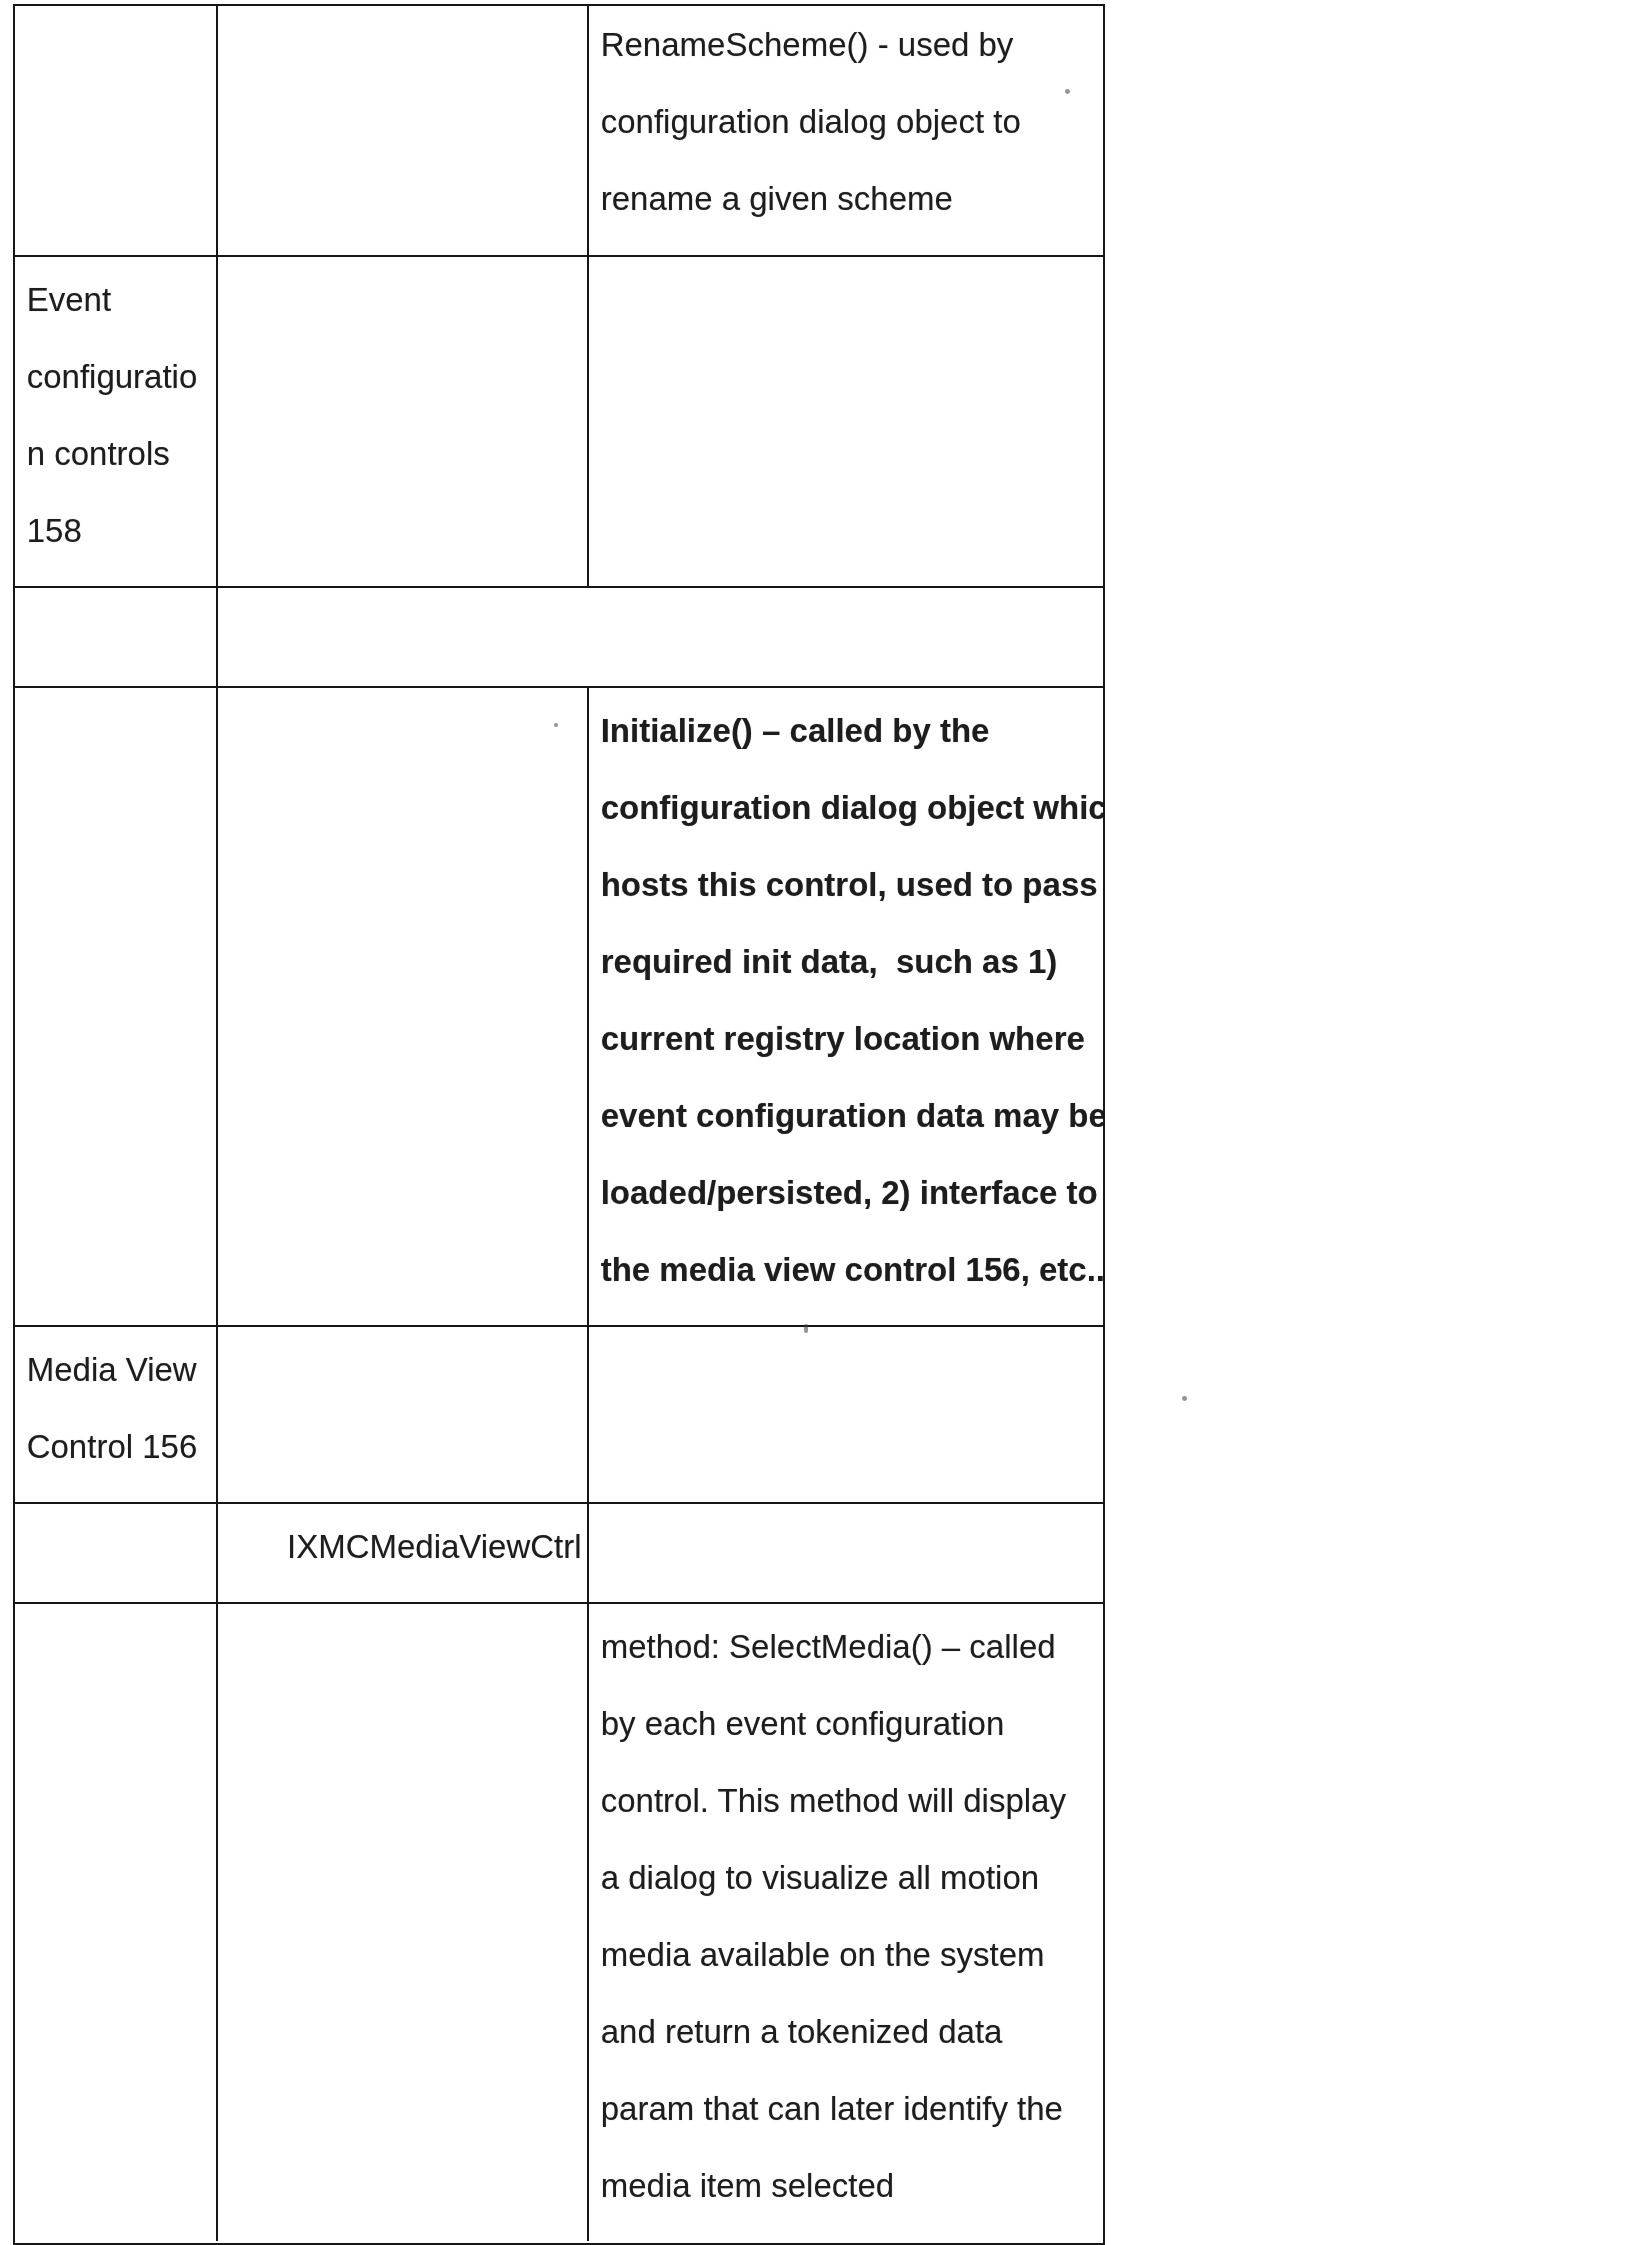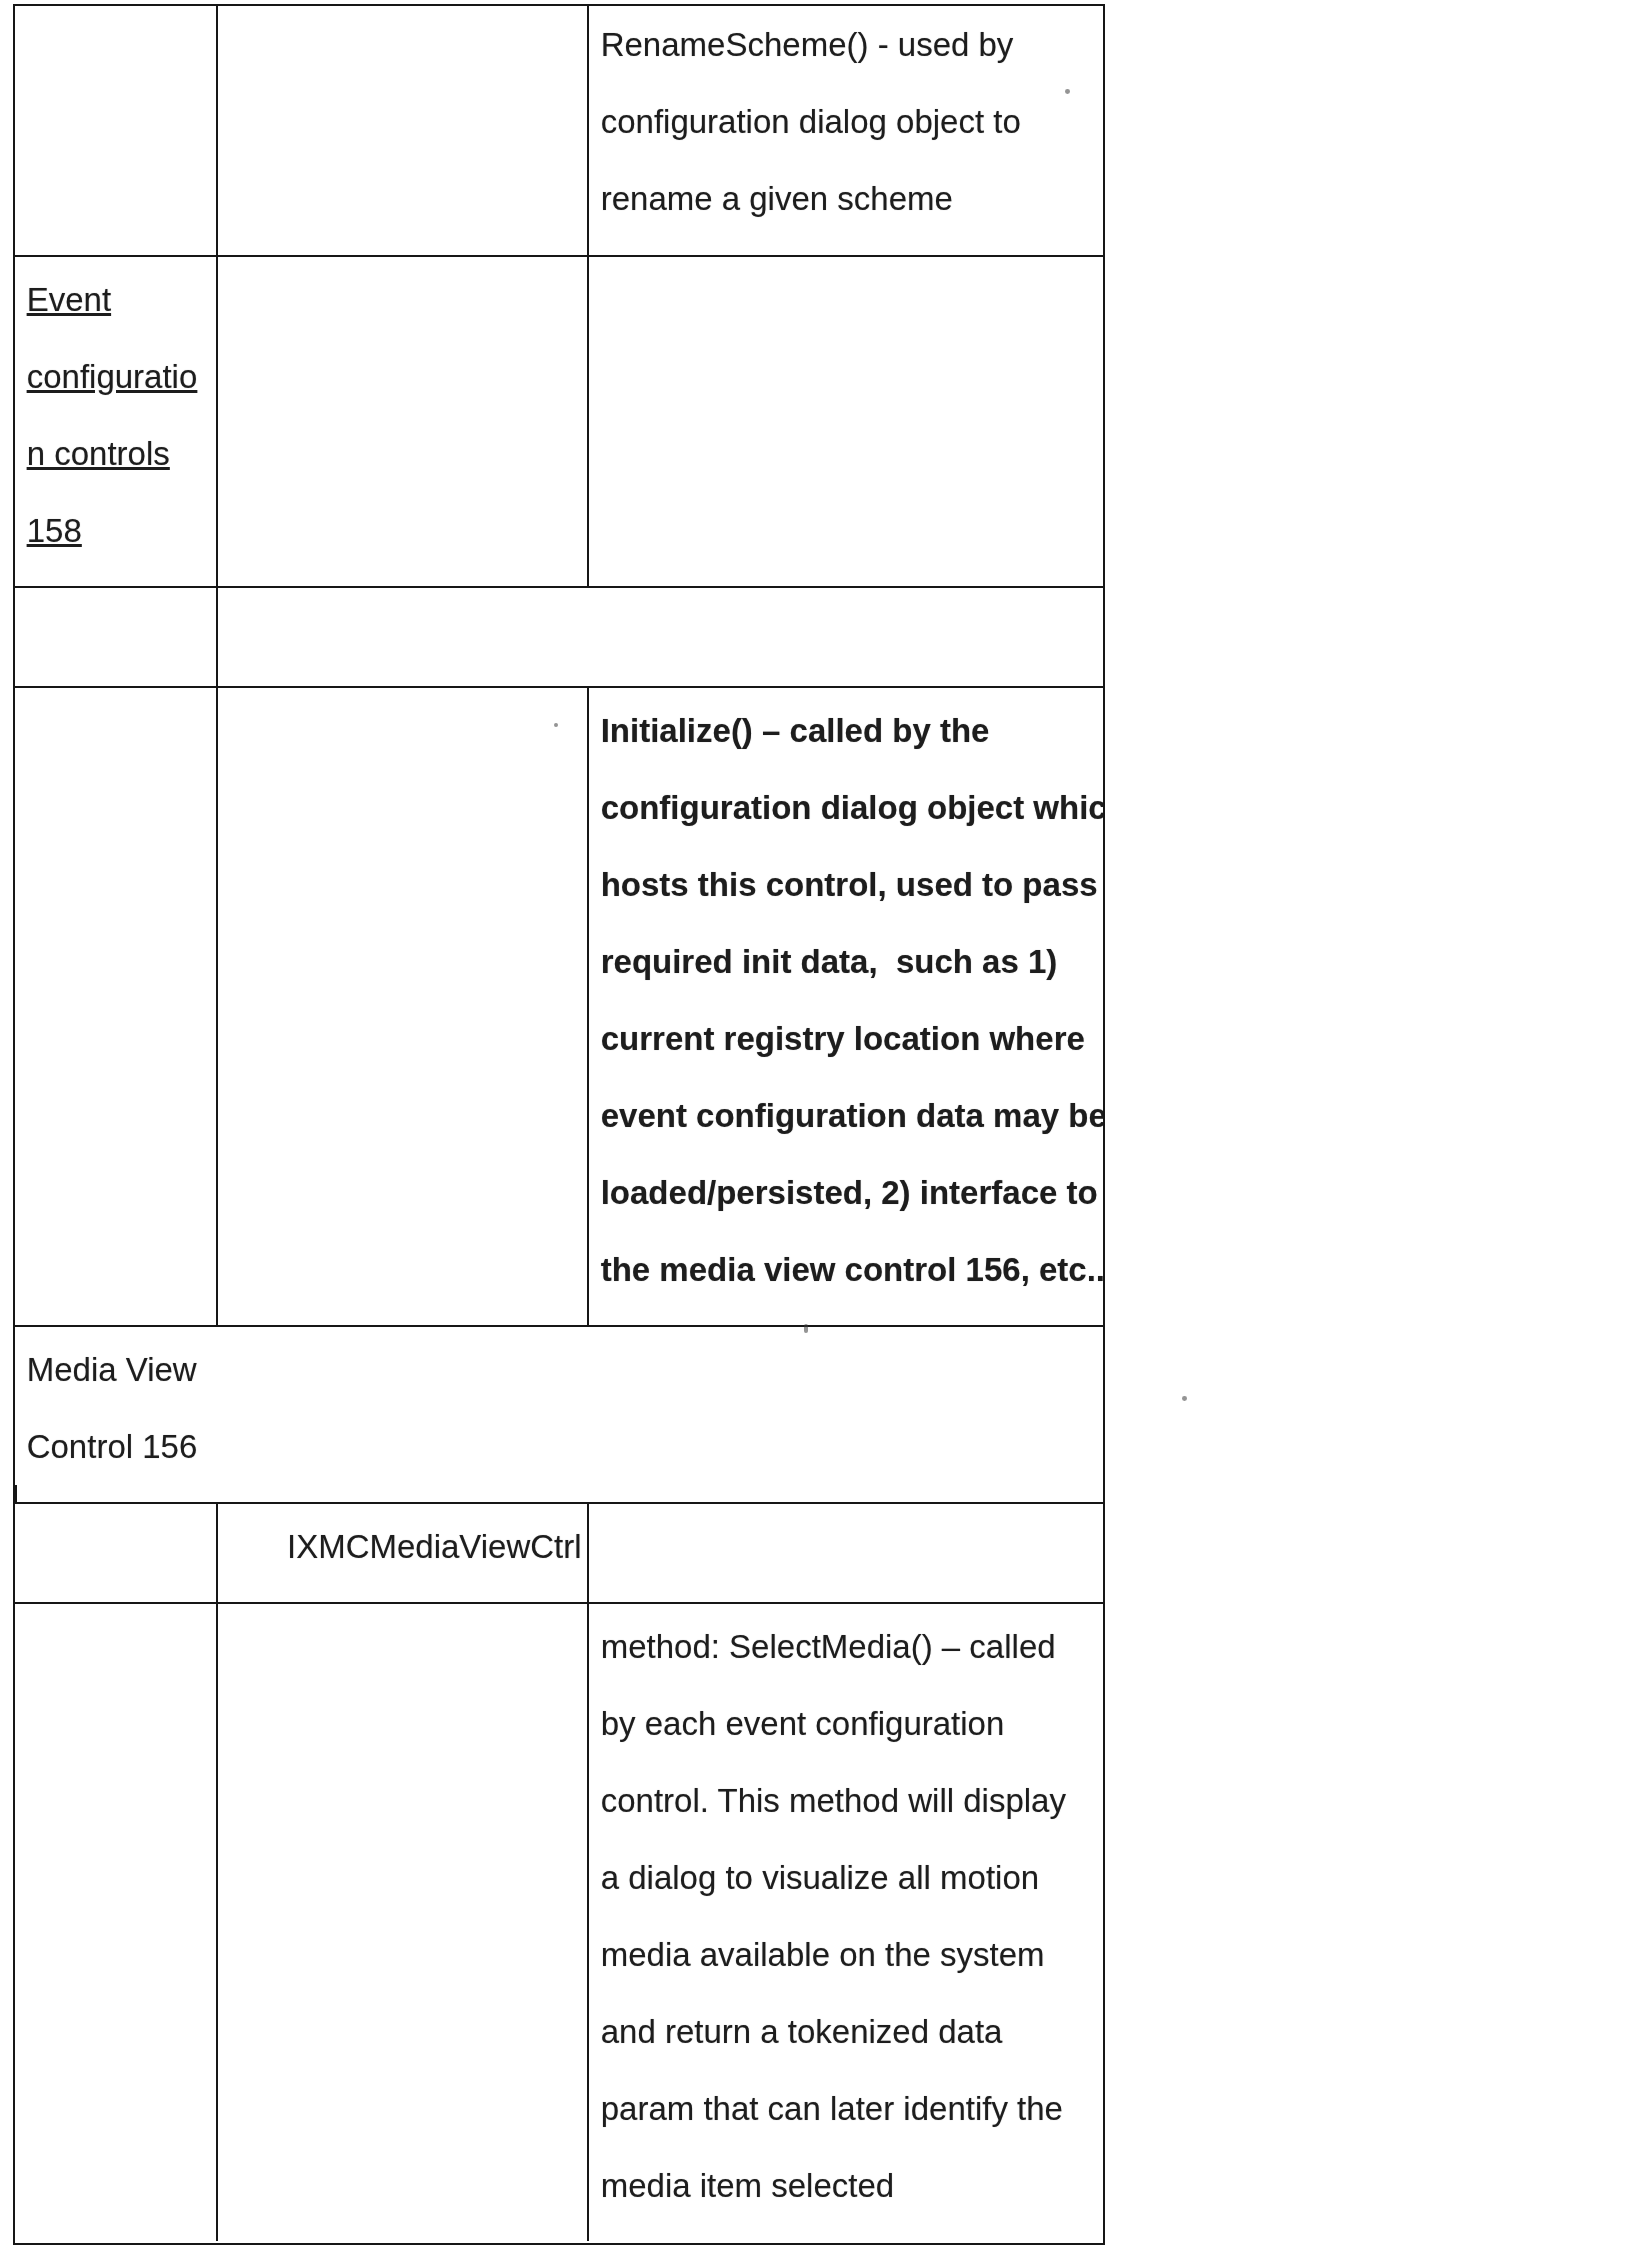--- a/index.html
+++ b/index.html
@@ -35,24 +35,24 @@
     padding: 3.8px 5.7px 0 11.4px;
     overflow: hidden;
     text-shadow: 0 0 1px rgba(25,25,25,0.35);
   }
   .c1 { width: 201px; }
   .c2 { width: 371px; border-left: 2.9px solid #161616; }
   .c3 { flex: 1; border-left: 2.9px solid #161616; }
 
   .r1 { height: 249px; }
   .r1 .cell { padding-top: 0; }
-  .r2 { height: 331px; text-decoration: underline; }
+  .r2 { height: 331px; }
   .r3 { height: 100px; }
   .r4 { height: 639px; font-weight: bold; }
-  .r5 { height: 177px; flex-direction: column; }
+  .r5 { height: 177px; }
   .r6 { height: 100px; text-align: right; }
   .r7 { height: 639px; }
 
   .artifact {
     position: absolute;
     background: #3c3c3c;
     border-radius: 50%;
     opacity: 0.55;
   }
 </style>

